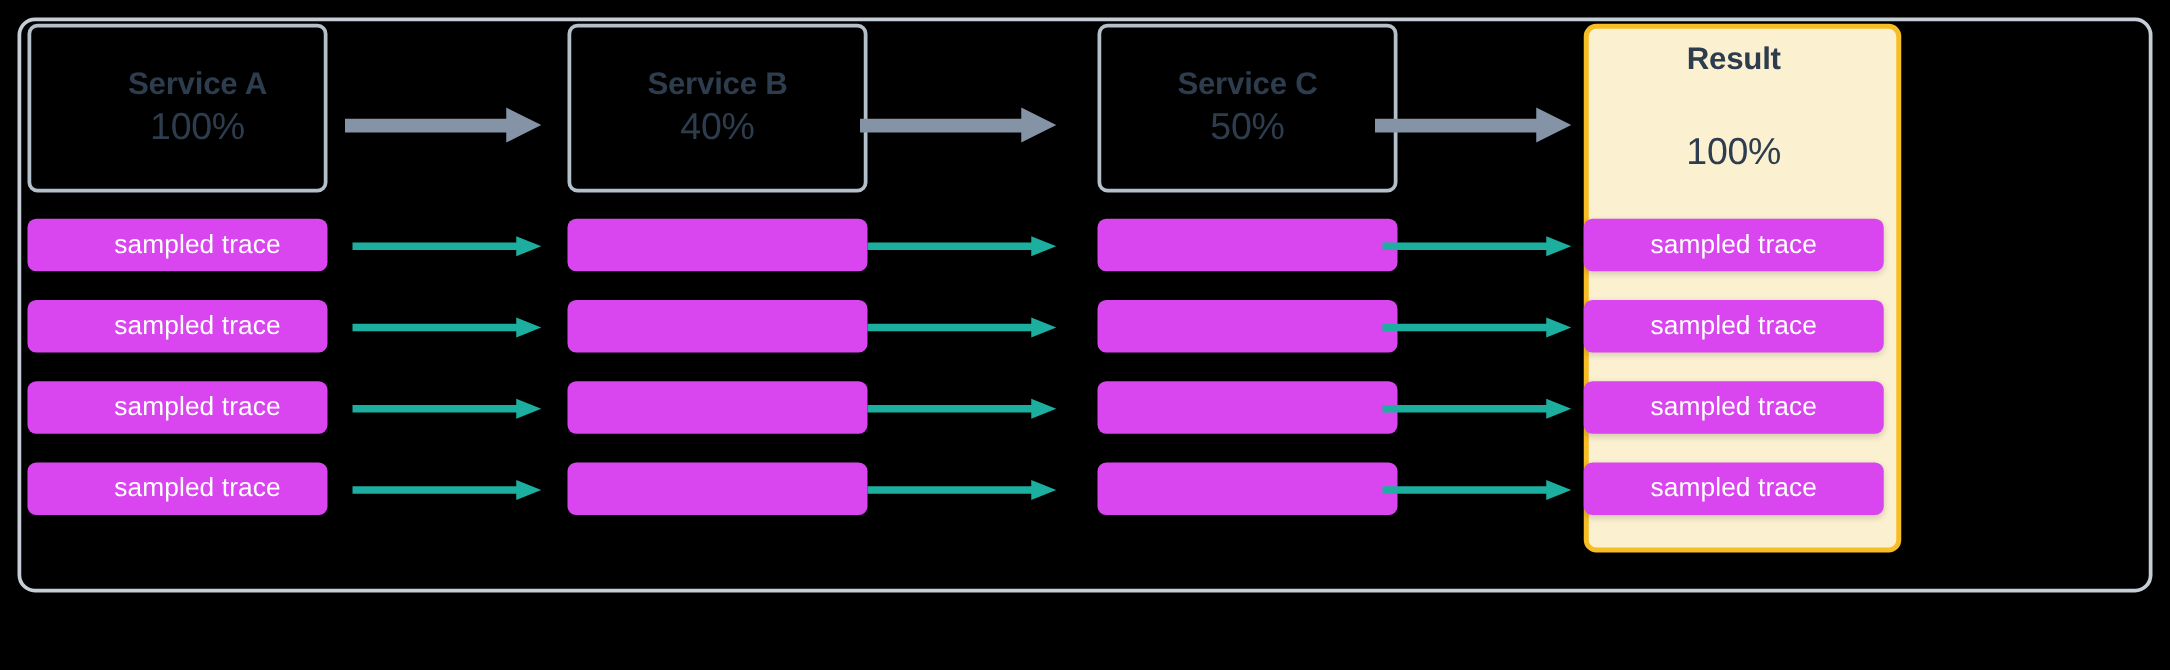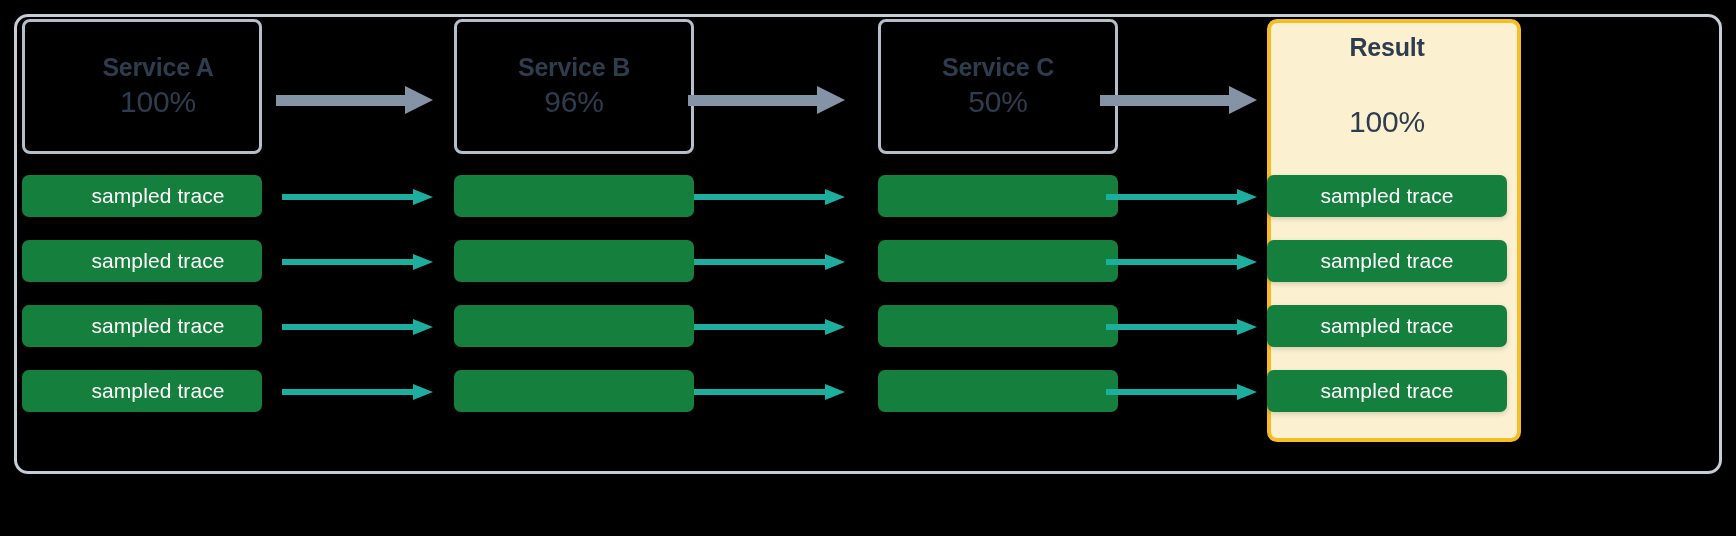--- a/index.html
+++ b/index.html
@@ -133,21 +133,21 @@
   .row-0 { top: 175px; }
   .row-1 { top: 240px; }
   .row-2 { top: 305px; }
   .row-3 { top: 370px; }
 
   .trace-bar {
     position: absolute;
     top: 0;
     width: 240px;
     height: 42px;
-    background: #15803d;
+    background: #d946ef;
     border-radius: 7px;
     box-sizing: border-box;
     display: flex;
     align-items: center;
     justify-content: center;
   }
   .trace-bar .label {
     color: #FFFFFF;
     font-size: 21px;
     font-weight: normal;
@@ -196,21 +196,21 @@
 
   <div class="result-panel"></div>
 
   <div class="service-box col-0">
     <div class="svc-name">Service A</div>
     <div class="svc-pct">100%</div>
   </div>
 
   <div class="service-box col-1">
     <div class="svc-name">Service B</div>
-    <div class="svc-pct">96%</div>
+    <div class="svc-pct">40%</div>
   </div>
 
   <div class="service-box col-2">
     <div class="svc-name">Service C</div>
     <div class="svc-pct">50%</div>
   </div>
 
   <div class="service-box is-result col-3">
     <div class="svc-name">Result</div>
     <div class="svc-pct">100%</div>

